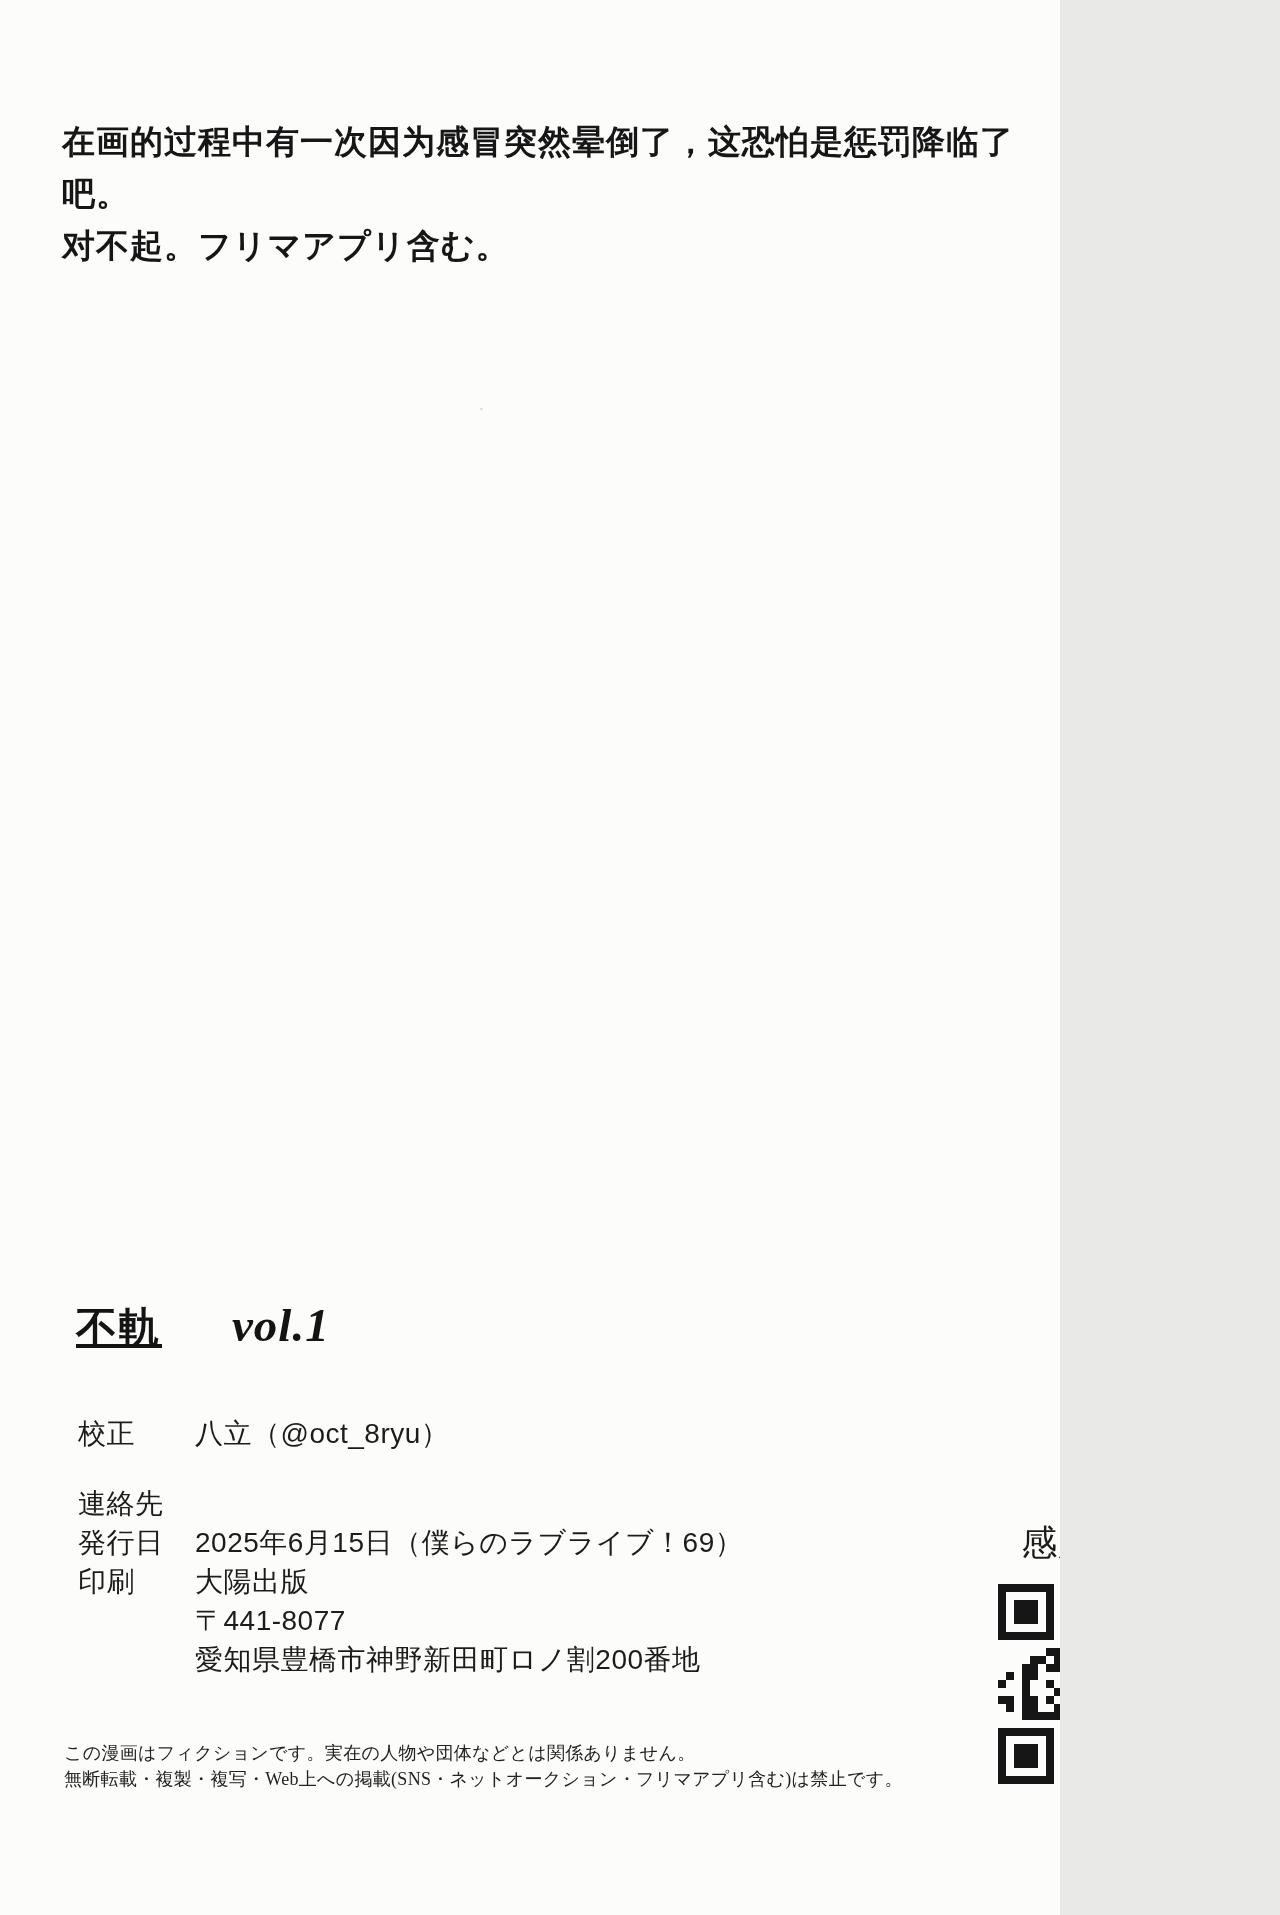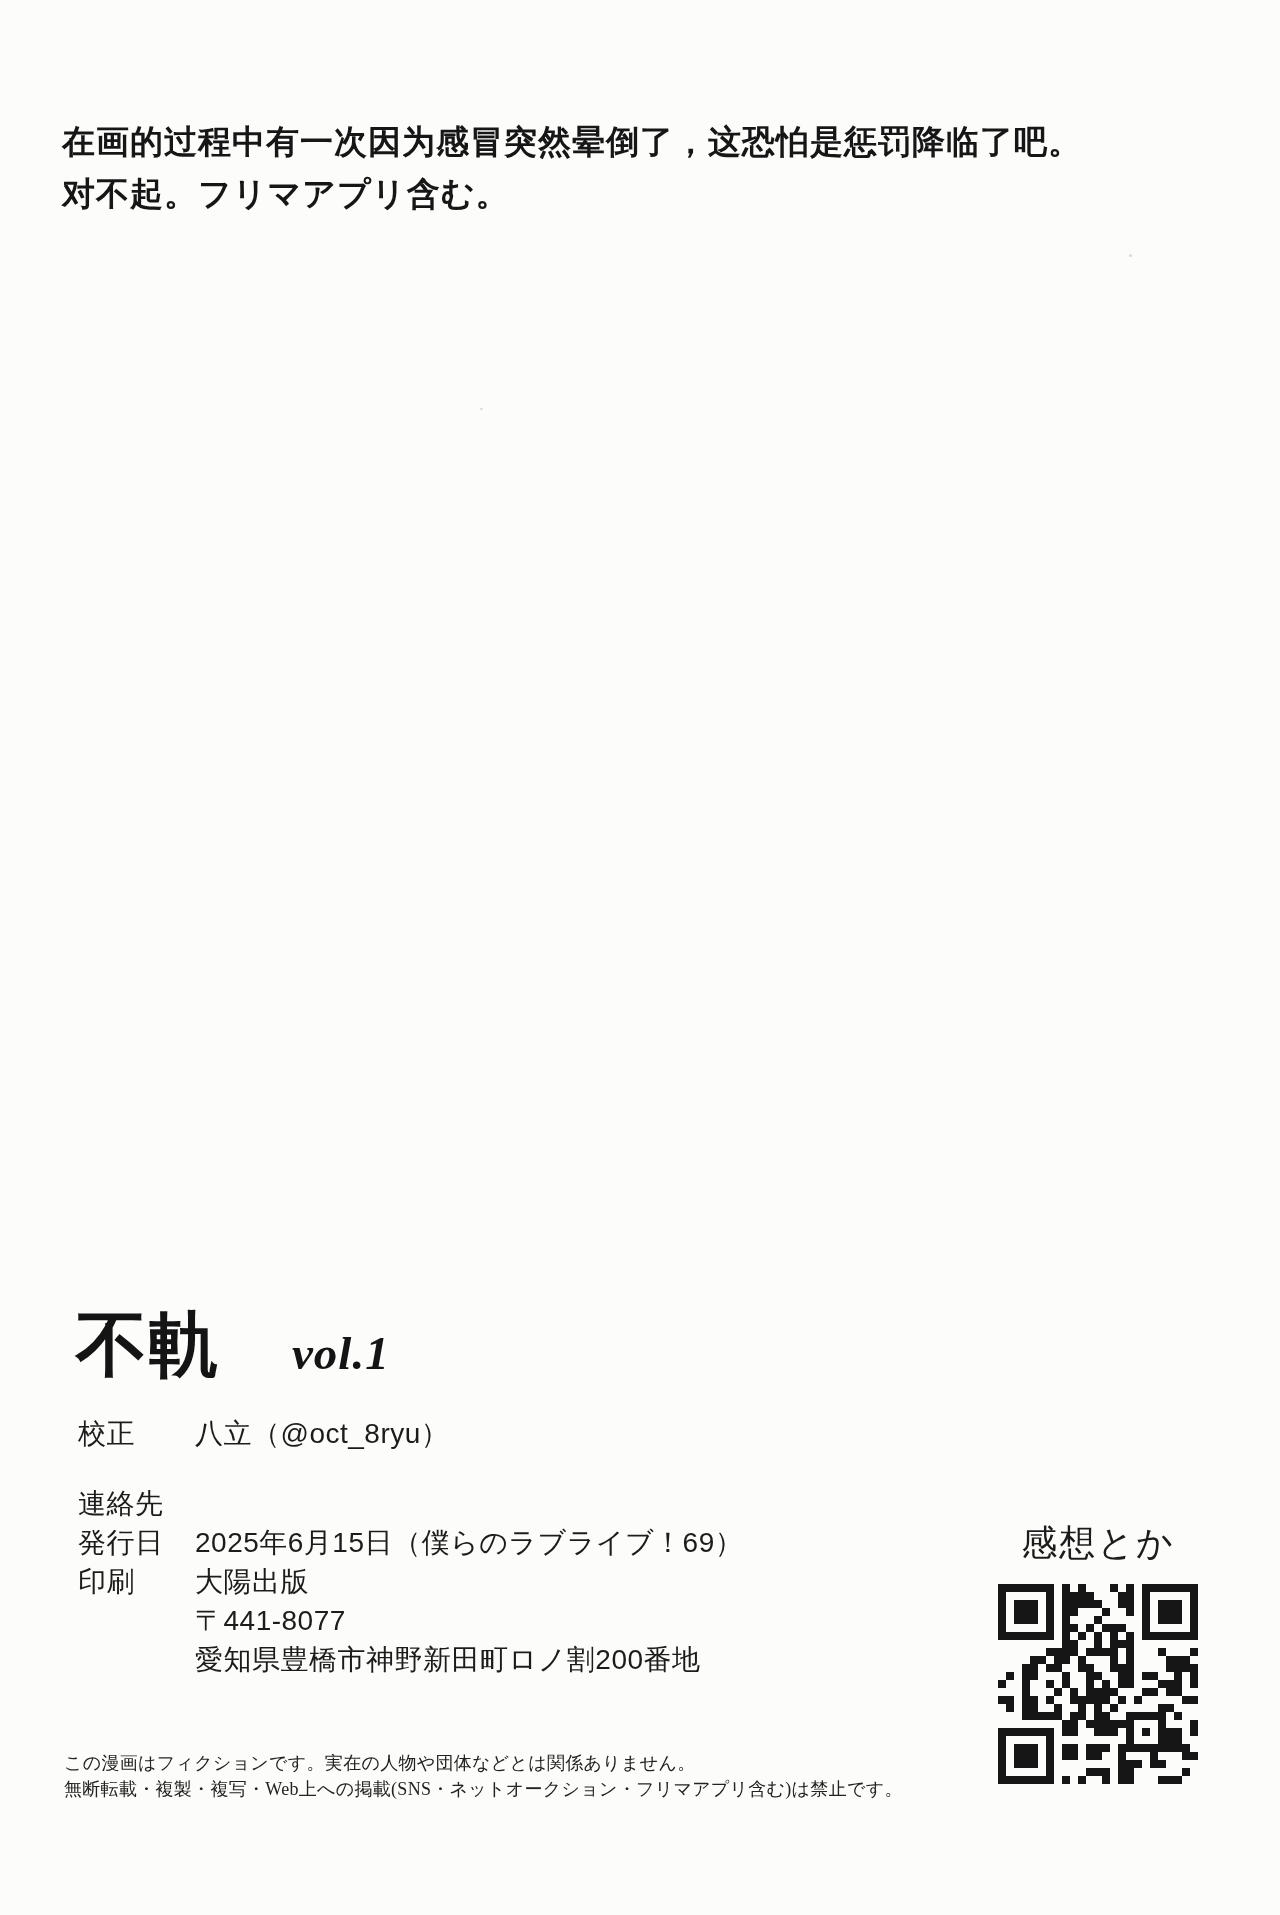--- a/index.html
+++ b/index.html
@@ -3,41 +3,41 @@
 <meta charset="utf-8">
 <style>
   html,body{margin:0;padding:0;}
   body{
     width:1280px;height:1915px;
     background:#e9e9e7;
     font-family:"Liberation Sans",sans-serif;
   }
   .page{
     position:relative;
-    width:1280px;height:1915px;
+    width:1060px;height:1915px;
     background:#fcfcfa;
     color:#1b1b1b;
     overflow:hidden;
   }
   
   .speck{position:absolute;background:#d9d9d5;border-radius:50%;}
 
   .top-message{
     position:absolute;left:62px;top:116px;
     font-size:33px;font-weight:700;line-height:52px;
     letter-spacing:1px;color:#161616;
   }
   .top-message p{margin:0;}
 
   .book-title{
     position:absolute;left:76px;top:1298px;margin:0;
     font-family:"Liberation Serif","DejaVu Serif",serif;
     font-weight:700;color:#141414;white-space:nowrap;
   }
-  .title-main{font-size:71px;letter-spacing:2px;}
+  .title-main{font-size:41px;letter-spacing:2px;text-decoration:underline;}
   .title-vol{font-size:47px;font-style:italic;margin-left:70px;letter-spacing:1px;}
 
   .credits{
     position:absolute;left:78px;top:1414px;
     font-size:28px;line-height:39px;letter-spacing:0.5px;
     color:#1c1c1c;white-space:nowrap;
   }
   .credit-row{display:flex;}
   .credit-label{width:117px;flex:0 0 117px;}
   .credit-group{margin-top:31px;}
@@ -46,21 +46,21 @@
     position:absolute;left:998px;top:1526px;width:200px;
     text-align:center;color:#1c1c1c;
   }
   .qr-label{font-size:36px;letter-spacing:2px;line-height:34px;}
   .qr-code{display:block;margin-top:24px;width:200px;height:200px;fill:#161616;}
 
   .footer-notes{
     position:absolute;left:64px;top:1740px;
     font-family:"Liberation Serif","DejaVu Serif",serif;
     font-size:18px;line-height:26px;letter-spacing:0.3px;
-    color:#222;white-space:nowrap;margin-top:10px;
+    color:#222;white-space:nowrap;
   }
   .footer-notes p{margin:0;}
 </style>
 </head>
 <body>
 
 <div class="page">
 
   <div class="top-message">
     <p>在画的过程中有一次因为感冒突然晕倒了，这恐怕是惩罚降临了吧。</p>

